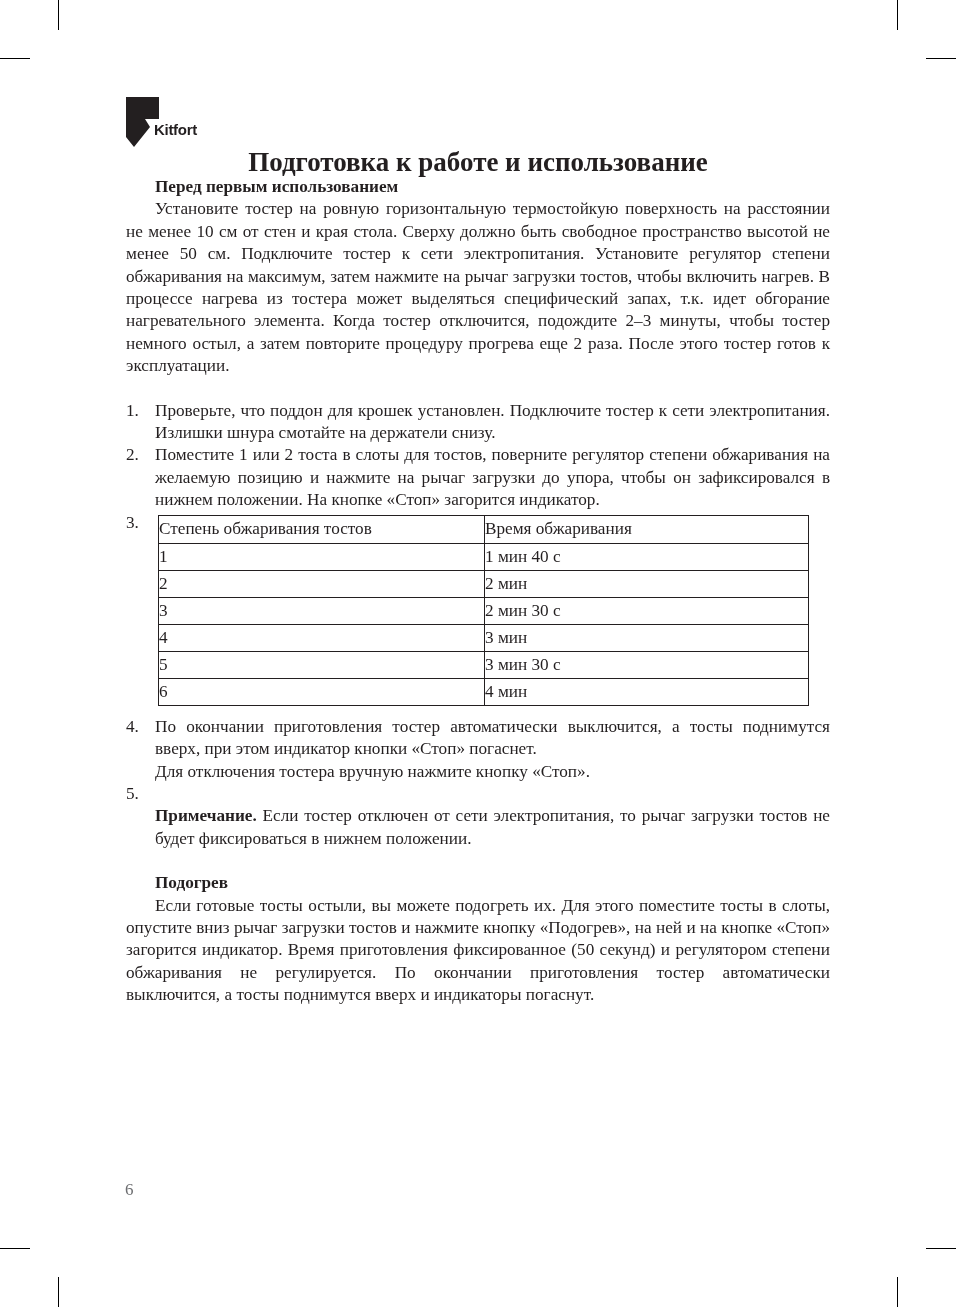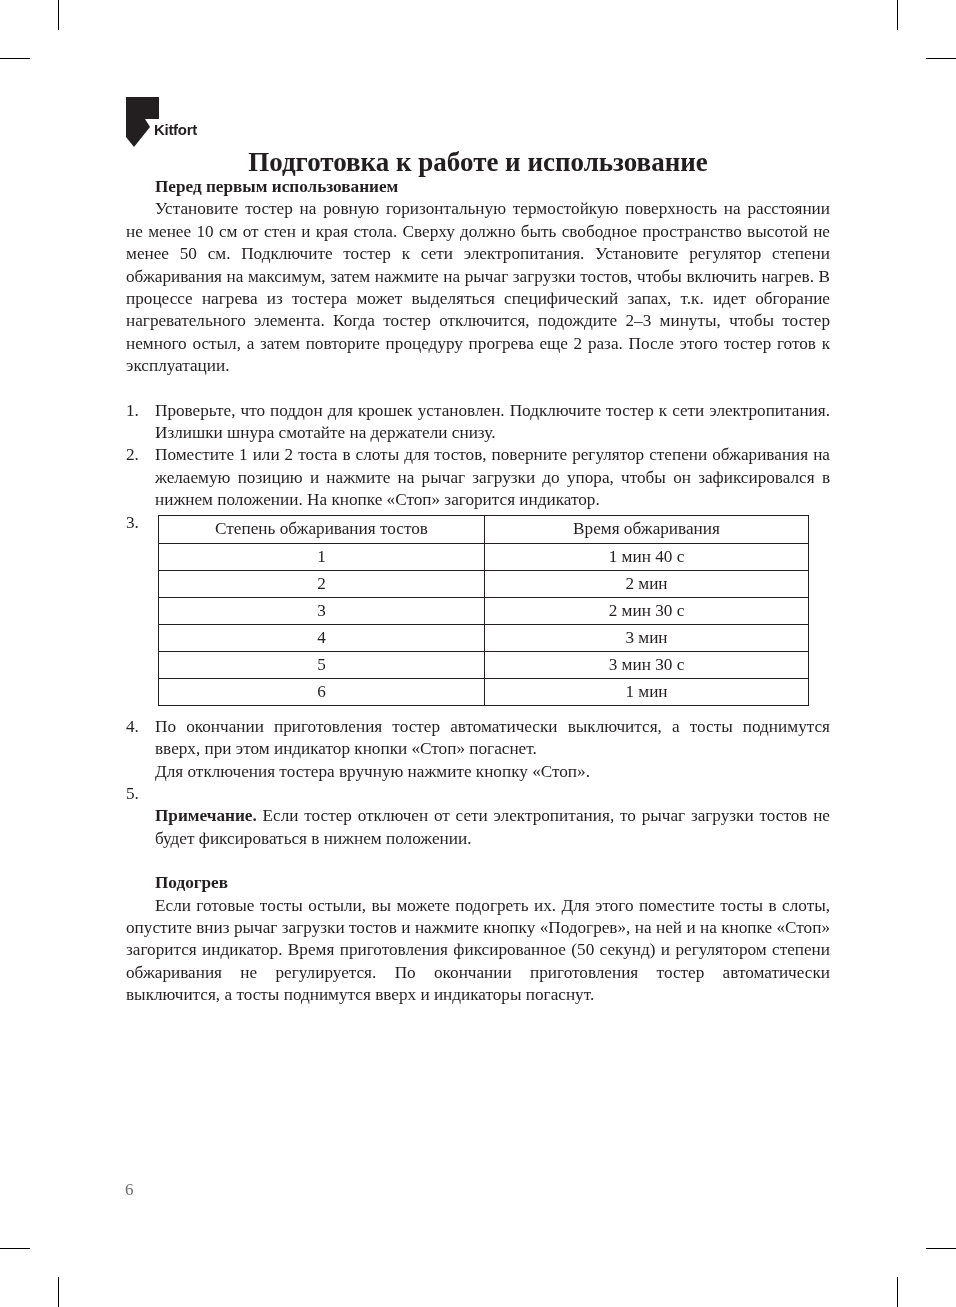--- a/index.html
+++ b/index.html
@@ -97,21 +97,21 @@
     }
 
     table.toast {
       border-collapse: collapse;
       margin: 3px 0 10px 32px;
       width: 651px;
       font-size: 17.2px;
     }
     table.toast th, table.toast td {
       border: 1.5px solid #231f20;
-      text-align: center;
+      text-align: left;
       font-weight: normal;
       padding: 0;
       height: 26px;
       line-height: 26px;
     }
     table.toast th { height: 27px; }
     table.toast td:first-child, table.toast th:first-child { width: 325px; }
 
     .page-number {
       position: absolute;
@@ -189,21 +189,21 @@
         <tr>
           <td>4</td>
           <td>3 мин</td>
         </tr>
         <tr>
           <td>5</td>
           <td>3 мин 30 с</td>
         </tr>
         <tr>
           <td>6</td>
-          <td>1 мин</td>
+          <td>4 мин</td>
         </tr>
       </tbody>
     </table>
 
     <ol class="steps">
       <li>
         <span class="num">4.</span>
         <span>По окончании приготовления тостер автоматически выключится, а тосты поднимутся вверх, при этом индикатор кнопки «Стоп» погаснет.</span><br>
         <span>Для отключения тостера вручную нажмите кнопку «Стоп».</span>
       </li>

